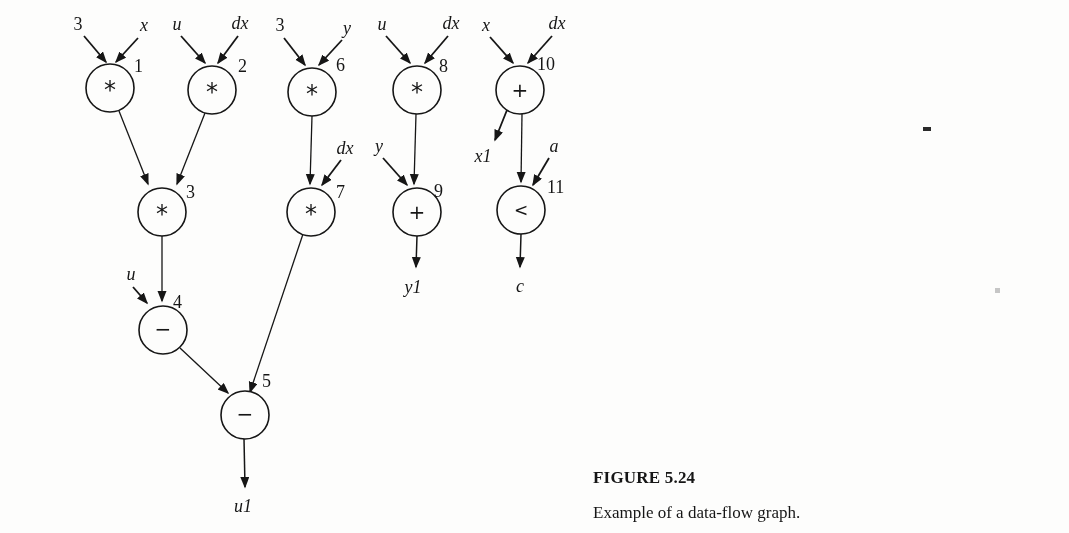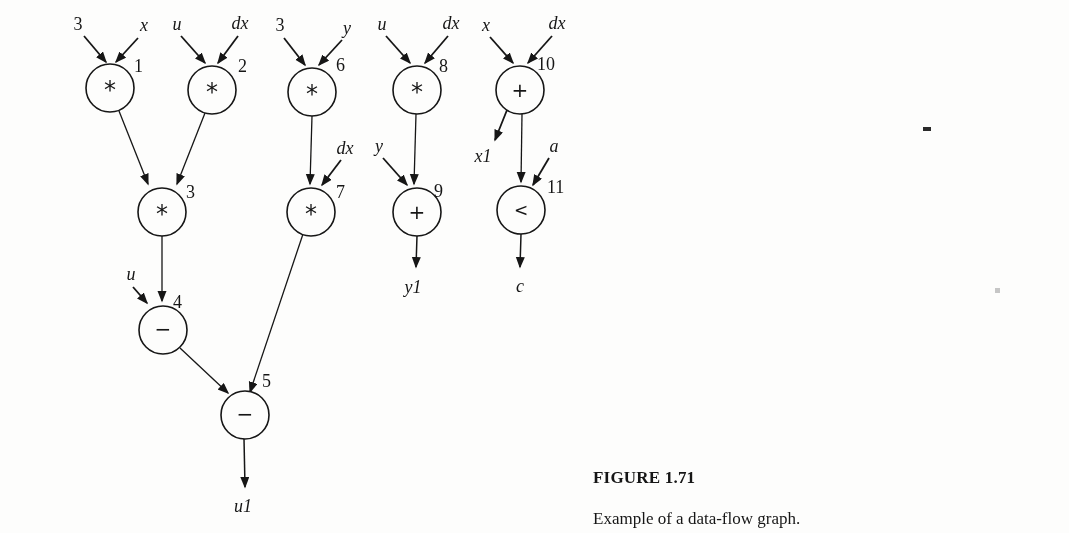--- a/index.html
+++ b/index.html
@@ -1,21 +1,21 @@
 <!DOCTYPE html>
 <html><head>
 <meta charset="utf-8">
 <style>
   html,body{margin:0;padding:0;background:#ffffff;}
   .page{position:relative;width:1069px;height:533px;background:#fdfdfc;overflow:hidden;
         font-family:"Liberation Serif", serif;}
   svg{position:absolute;left:0;top:0;}
   .caption{position:absolute;left:593px;top:468px;color:#161616;}
   .caption .title{font-weight:bold;font-size:17px;letter-spacing:0.2px;}
-  .caption .sub{font-size:17px;margin-top:21px;}
+  .caption .sub{font-size:17px;margin-top:15px;}
   text{fill:#161616;}
   .var-label{font-family:"Liberation Serif", serif;font-style:italic;font-size:18px;}
   .const-label{font-family:"Liberation Serif", serif;font-style:normal;font-size:18px;}
   .num-label{font-family:"Liberation Serif", serif;font-size:18px;}
   .op-label{font-family:"DejaVu Sans", sans-serif;}
   .edge{stroke:#161616;fill:none;}
   .node-circle{fill:#fdfdfc;stroke:#161616;stroke-width:1.6;}
 </style>
 </head>
 <body>
@@ -132,16 +132,16 @@
         <text x="520" y="292" text-anchor="middle" class="var-label">c</text>
         <text x="243" y="512" text-anchor="middle" class="var-label">u1</text>
       </g>
     <g id="artifacts-layer">
         <rect x="923" y="127" width="8" height="4" fill="#2a2a2a"></rect>
         <rect x="995" y="288" width="5" height="5" fill="#c6c6c6"></rect>
       </g>
   </svg>
 
   <div class="caption">
-    <div class="title">FIGURE 1.71</div>
+    <div class="title">FIGURE 5.24</div>
     <div class="sub">Example of a data-flow graph.</div>
   </div>
 </div>
 
 </body></html>

